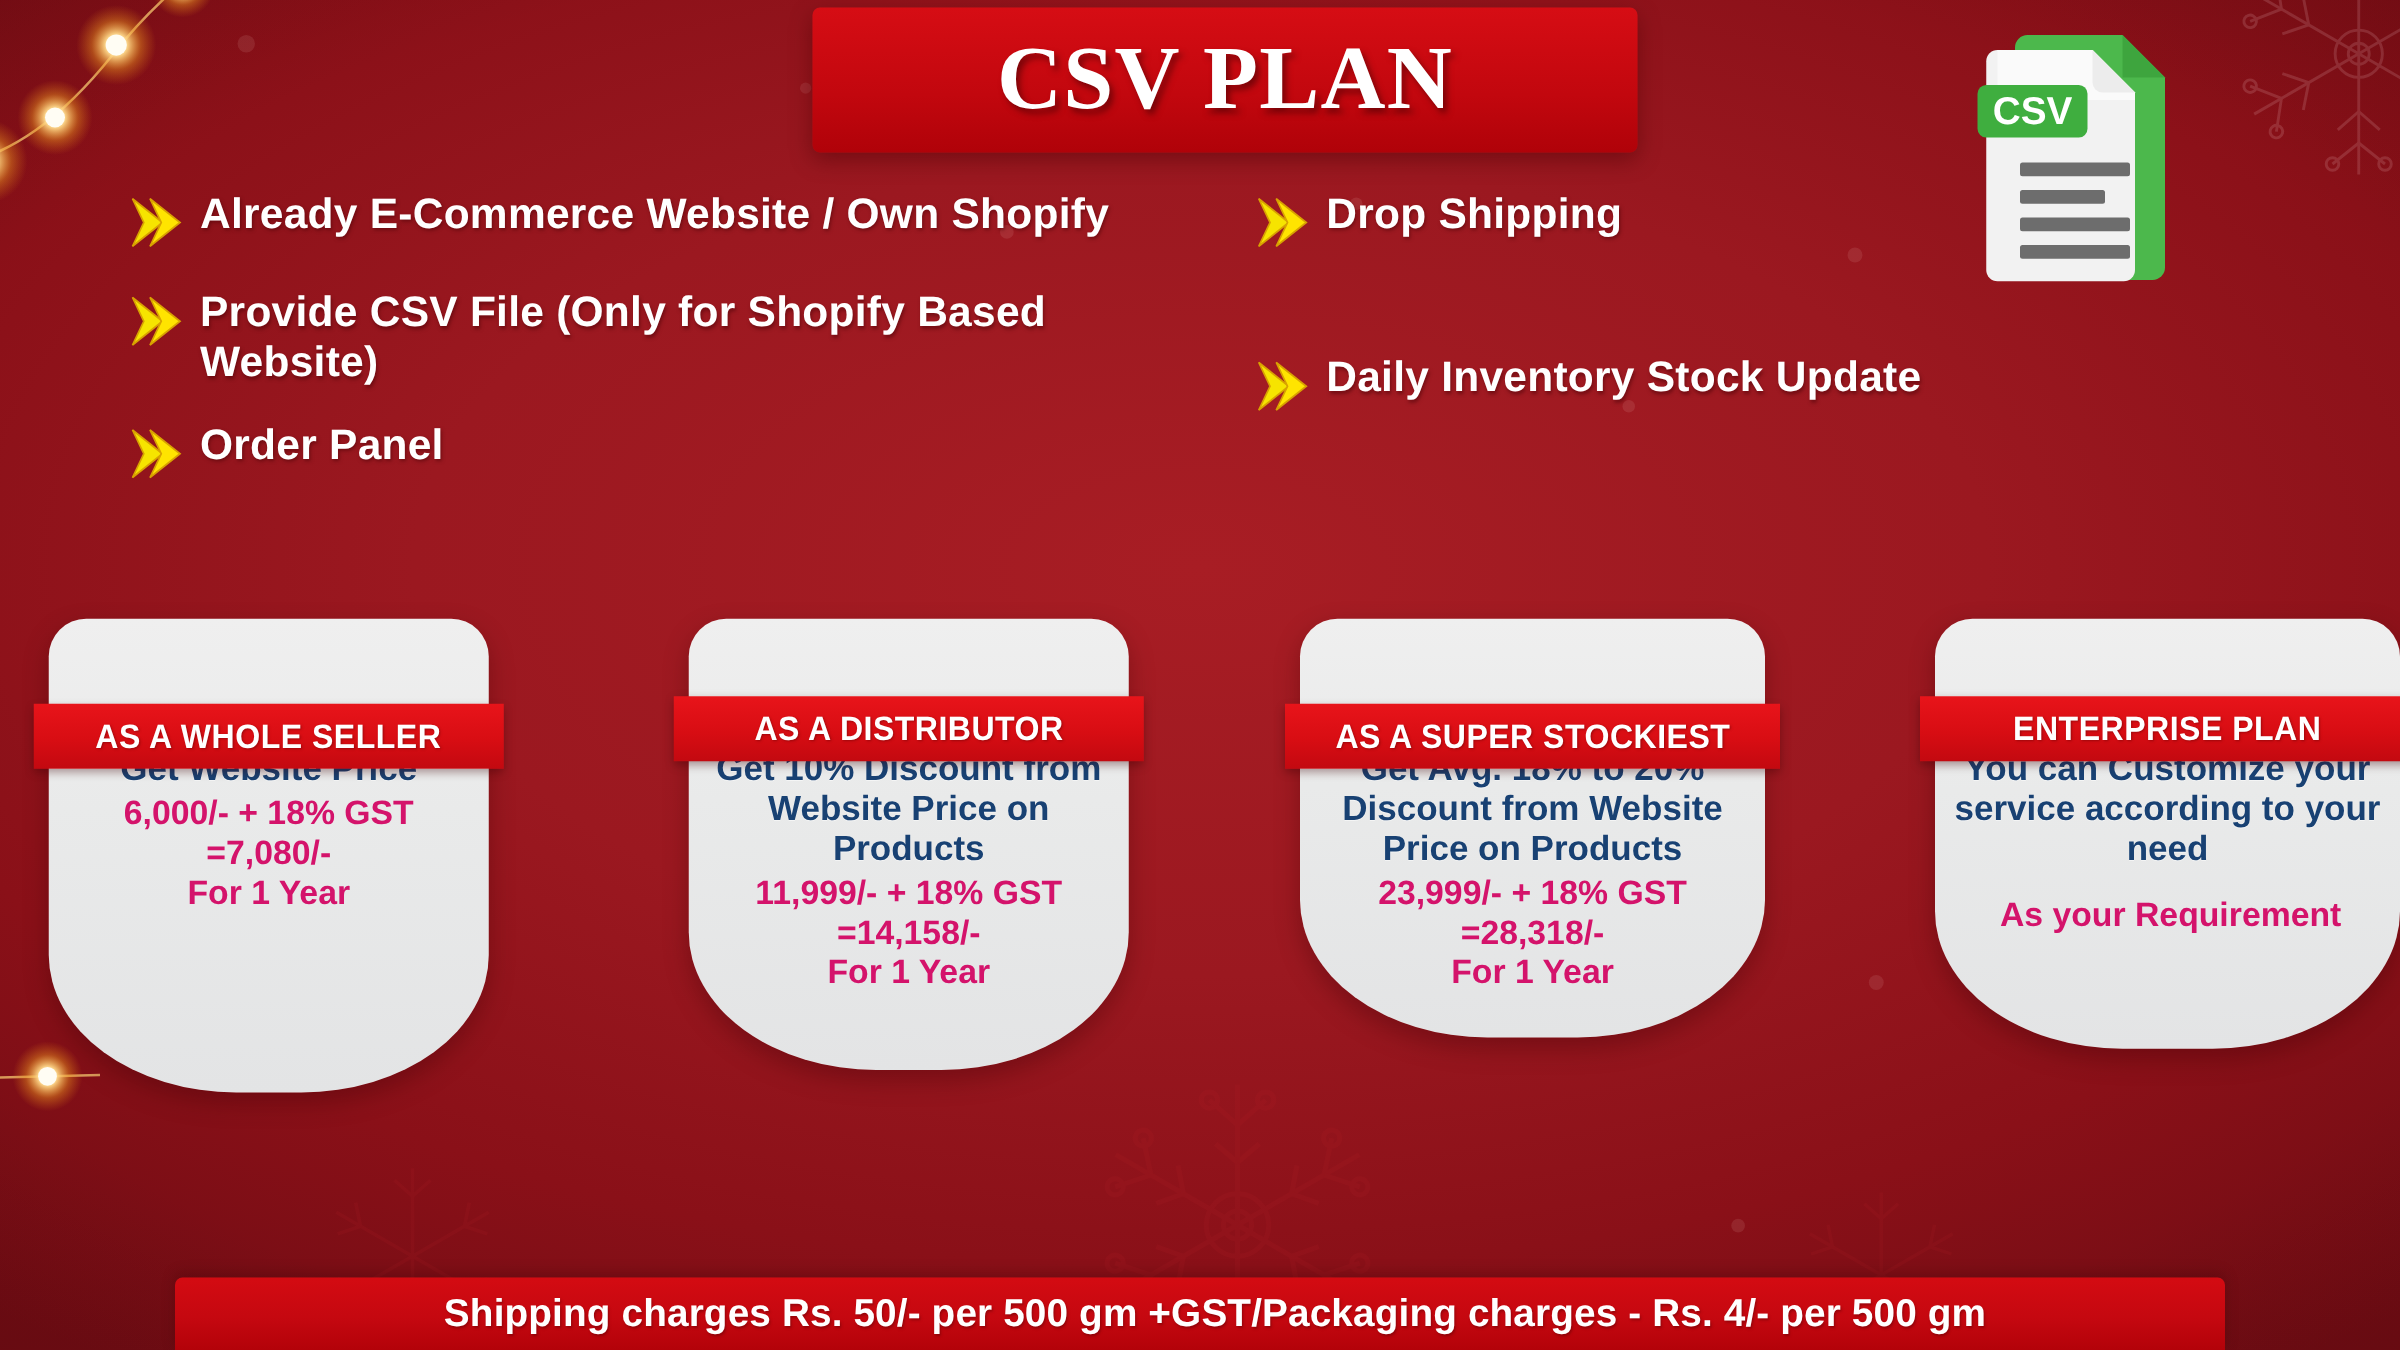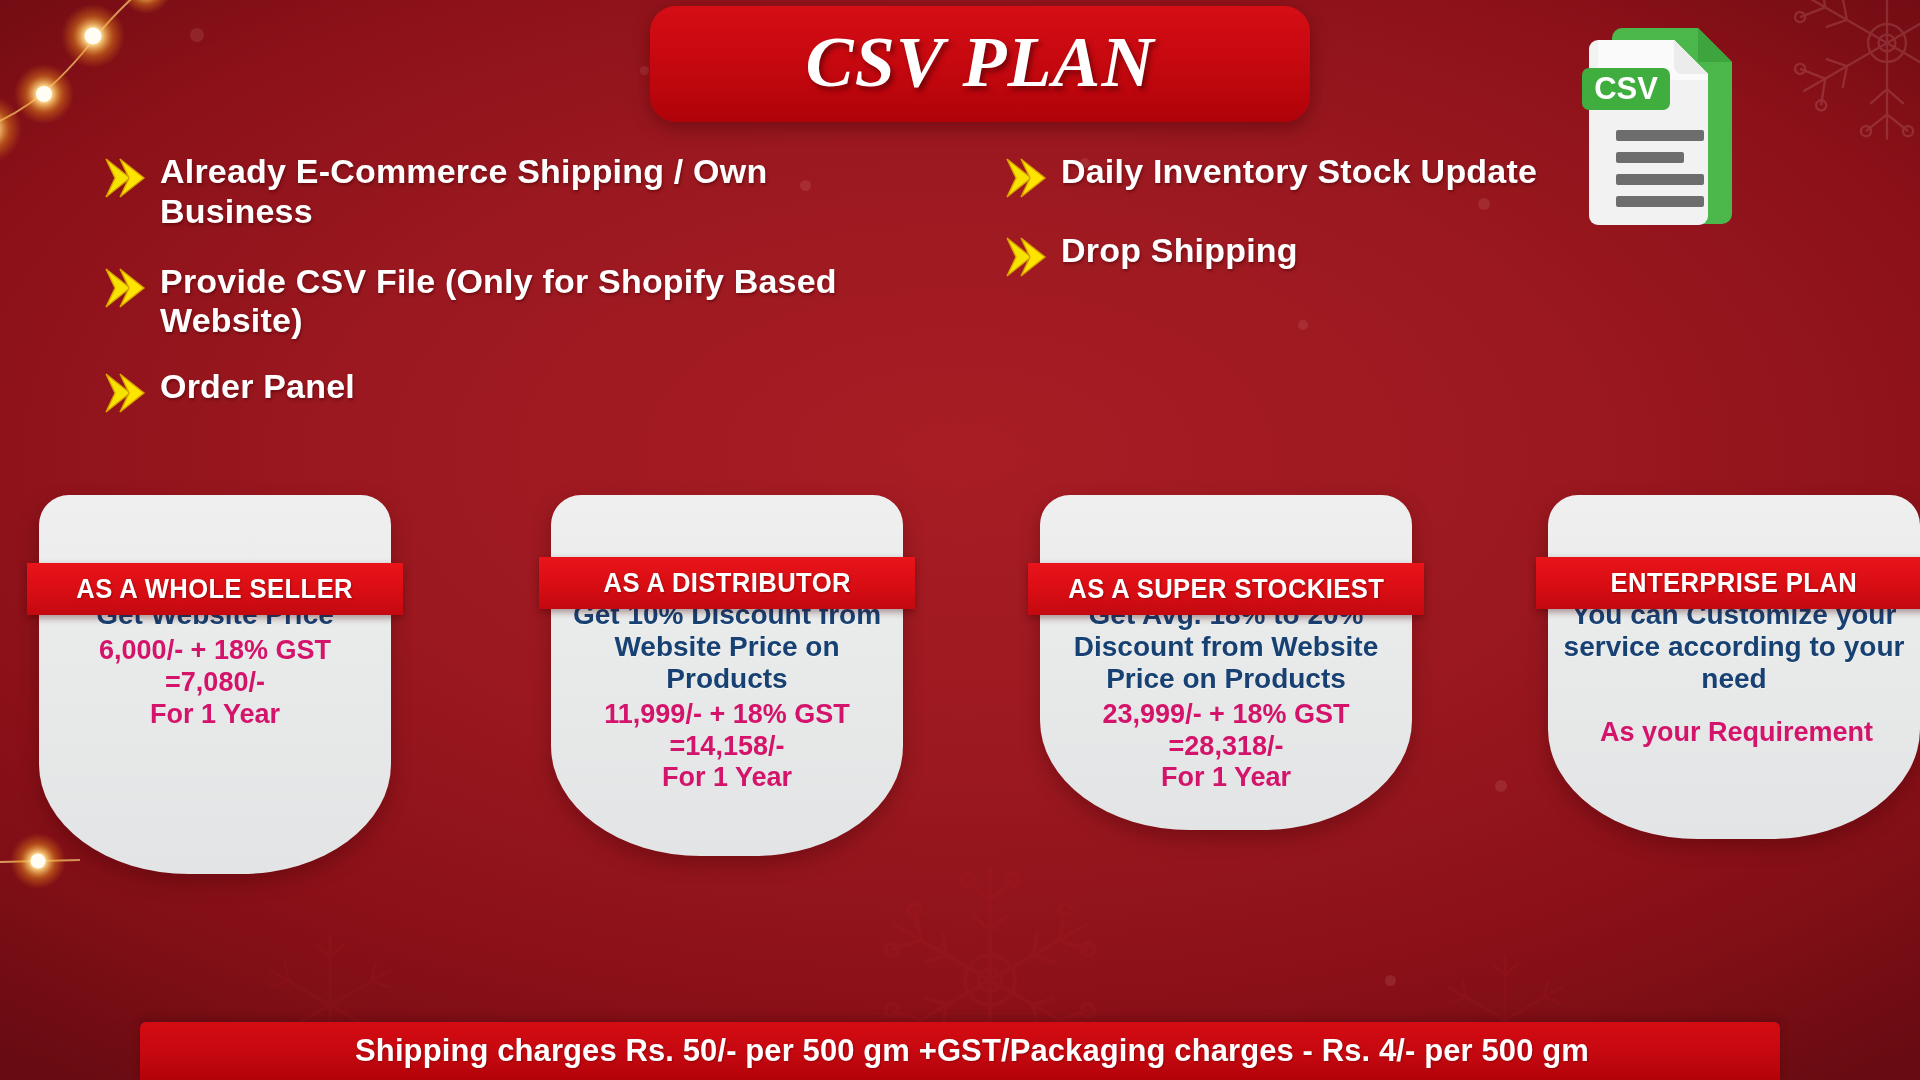--- a/index.html
+++ b/index.html
@@ -26,23 +26,23 @@
 
   
   #lights-tl { position:absolute; left:-30px; top:-26px; width:300px; height:220px; }
   #lights-bl { position:absolute; left:-40px; top:805px; width:300px; height:120px; }
   .bokeh { position:absolute; border-radius:50%; background:rgba(255,225,215,.10); }
 
   
   #title-pill {
     position:absolute; left:650px; top:6px; width:660px; height:116px;
     background:linear-gradient(180deg,#d60d14 0%,#c2070e 60%,#b00209 100%);
-    border-radius:26px;
+    border-radius:6px;
     box-shadow:0 6px 18px rgba(70,0,4,.45);
-    display:flex; align-items:center; justify-content:center;font-style:italic;
+    display:flex; align-items:center; justify-content:center;
   }
   #title-text {
     font-family:"Liberation Serif", serif;
     font-weight:bold;
     font-size:72px;
     color:#fff;
     letter-spacing:1px;
     text-shadow:3px 4px 5px rgba(60,0,3,.55);
     line-height:1;
     padding-bottom:4px;
@@ -275,21 +275,21 @@
   <rect x="38" y="178" width="88" height="11" rx="2" fill="#6d6d6d"></rect>
 </svg>
 
 <div class="feat-col" id="feat-left">
 
   <div class="feat">
     <svg class="chev" viewBox="0 0 42 46">
       <path d="M2 4 L26 23 L2 42 L11 23 Z" fill="#f6e400" stroke="#d8a200" stroke-width="1.4"></path>
       <path d="M16 4 L40 23 L16 42 L25 23 Z" fill="#ffe400" stroke="#d8a200" stroke-width="1.4"></path>
     </svg>
-    <div class="feat-label">Already E-Commerce Shipping / Own Business</div>
+    <div class="feat-label">Already E-Commerce Website / Own Shopify</div>
   </div>
 
   <div class="feat" style="margin-bottom:26px;">
     <svg class="chev" viewBox="0 0 42 46">
       <path d="M2 4 L26 23 L2 42 L11 23 Z" fill="#f6e400" stroke="#d8a200" stroke-width="1.4"></path>
       <path d="M16 4 L40 23 L16 42 L25 23 Z" fill="#ffe400" stroke="#d8a200" stroke-width="1.4"></path>
     </svg>
     <div class="feat-label">Provide CSV File (Only for Shopify Based Website)</div>
   </div>
 
@@ -298,34 +298,34 @@
       <path d="M2 4 L26 23 L2 42 L11 23 Z" fill="#f6e400" stroke="#d8a200" stroke-width="1.4"></path>
       <path d="M16 4 L40 23 L16 42 L25 23 Z" fill="#ffe400" stroke="#d8a200" stroke-width="1.4"></path>
     </svg>
     <div class="feat-label">Order Panel</div>
   </div>
 
 </div>
 
 <div class="feat-col" id="feat-right">
 
+  <div class="feat" style="margin-bottom:82px;">
+    <svg class="chev" viewBox="0 0 42 46">
+      <path d="M2 4 L26 23 L2 42 L11 23 Z" fill="#f6e400" stroke="#d8a200" stroke-width="1.4"></path>
+      <path d="M16 4 L40 23 L16 42 L25 23 Z" fill="#ffe400" stroke="#d8a200" stroke-width="1.4"></path>
+    </svg>
+    <div class="feat-label">Drop Shipping</div>
+  </div>
+
   <div class="feat">
     <svg class="chev" viewBox="0 0 42 46">
       <path d="M2 4 L26 23 L2 42 L11 23 Z" fill="#f6e400" stroke="#d8a200" stroke-width="1.4"></path>
       <path d="M16 4 L40 23 L16 42 L25 23 Z" fill="#ffe400" stroke="#d8a200" stroke-width="1.4"></path>
     </svg>
     <div class="feat-label">Daily Inventory Stock Update</div>
-  </div>
-
-  <div class="feat" style="margin-bottom:82px;">
-    <svg class="chev" viewBox="0 0 42 46">
-      <path d="M2 4 L26 23 L2 42 L11 23 Z" fill="#f6e400" stroke="#d8a200" stroke-width="1.4"></path>
-      <path d="M16 4 L40 23 L16 42 L25 23 Z" fill="#ffe400" stroke="#d8a200" stroke-width="1.4"></path>
-    </svg>
-    <div class="feat-label">Drop Shipping</div>
   </div>
 
 </div>
 
 <div id="cards">
 
   <div class="card" style="left:39px; top:495px;">
     <div class="card-body">
       <div class="ribbon" style="top:68px;">
         <span class="ribbon-label">AS A WHOLE SELLER</span>

